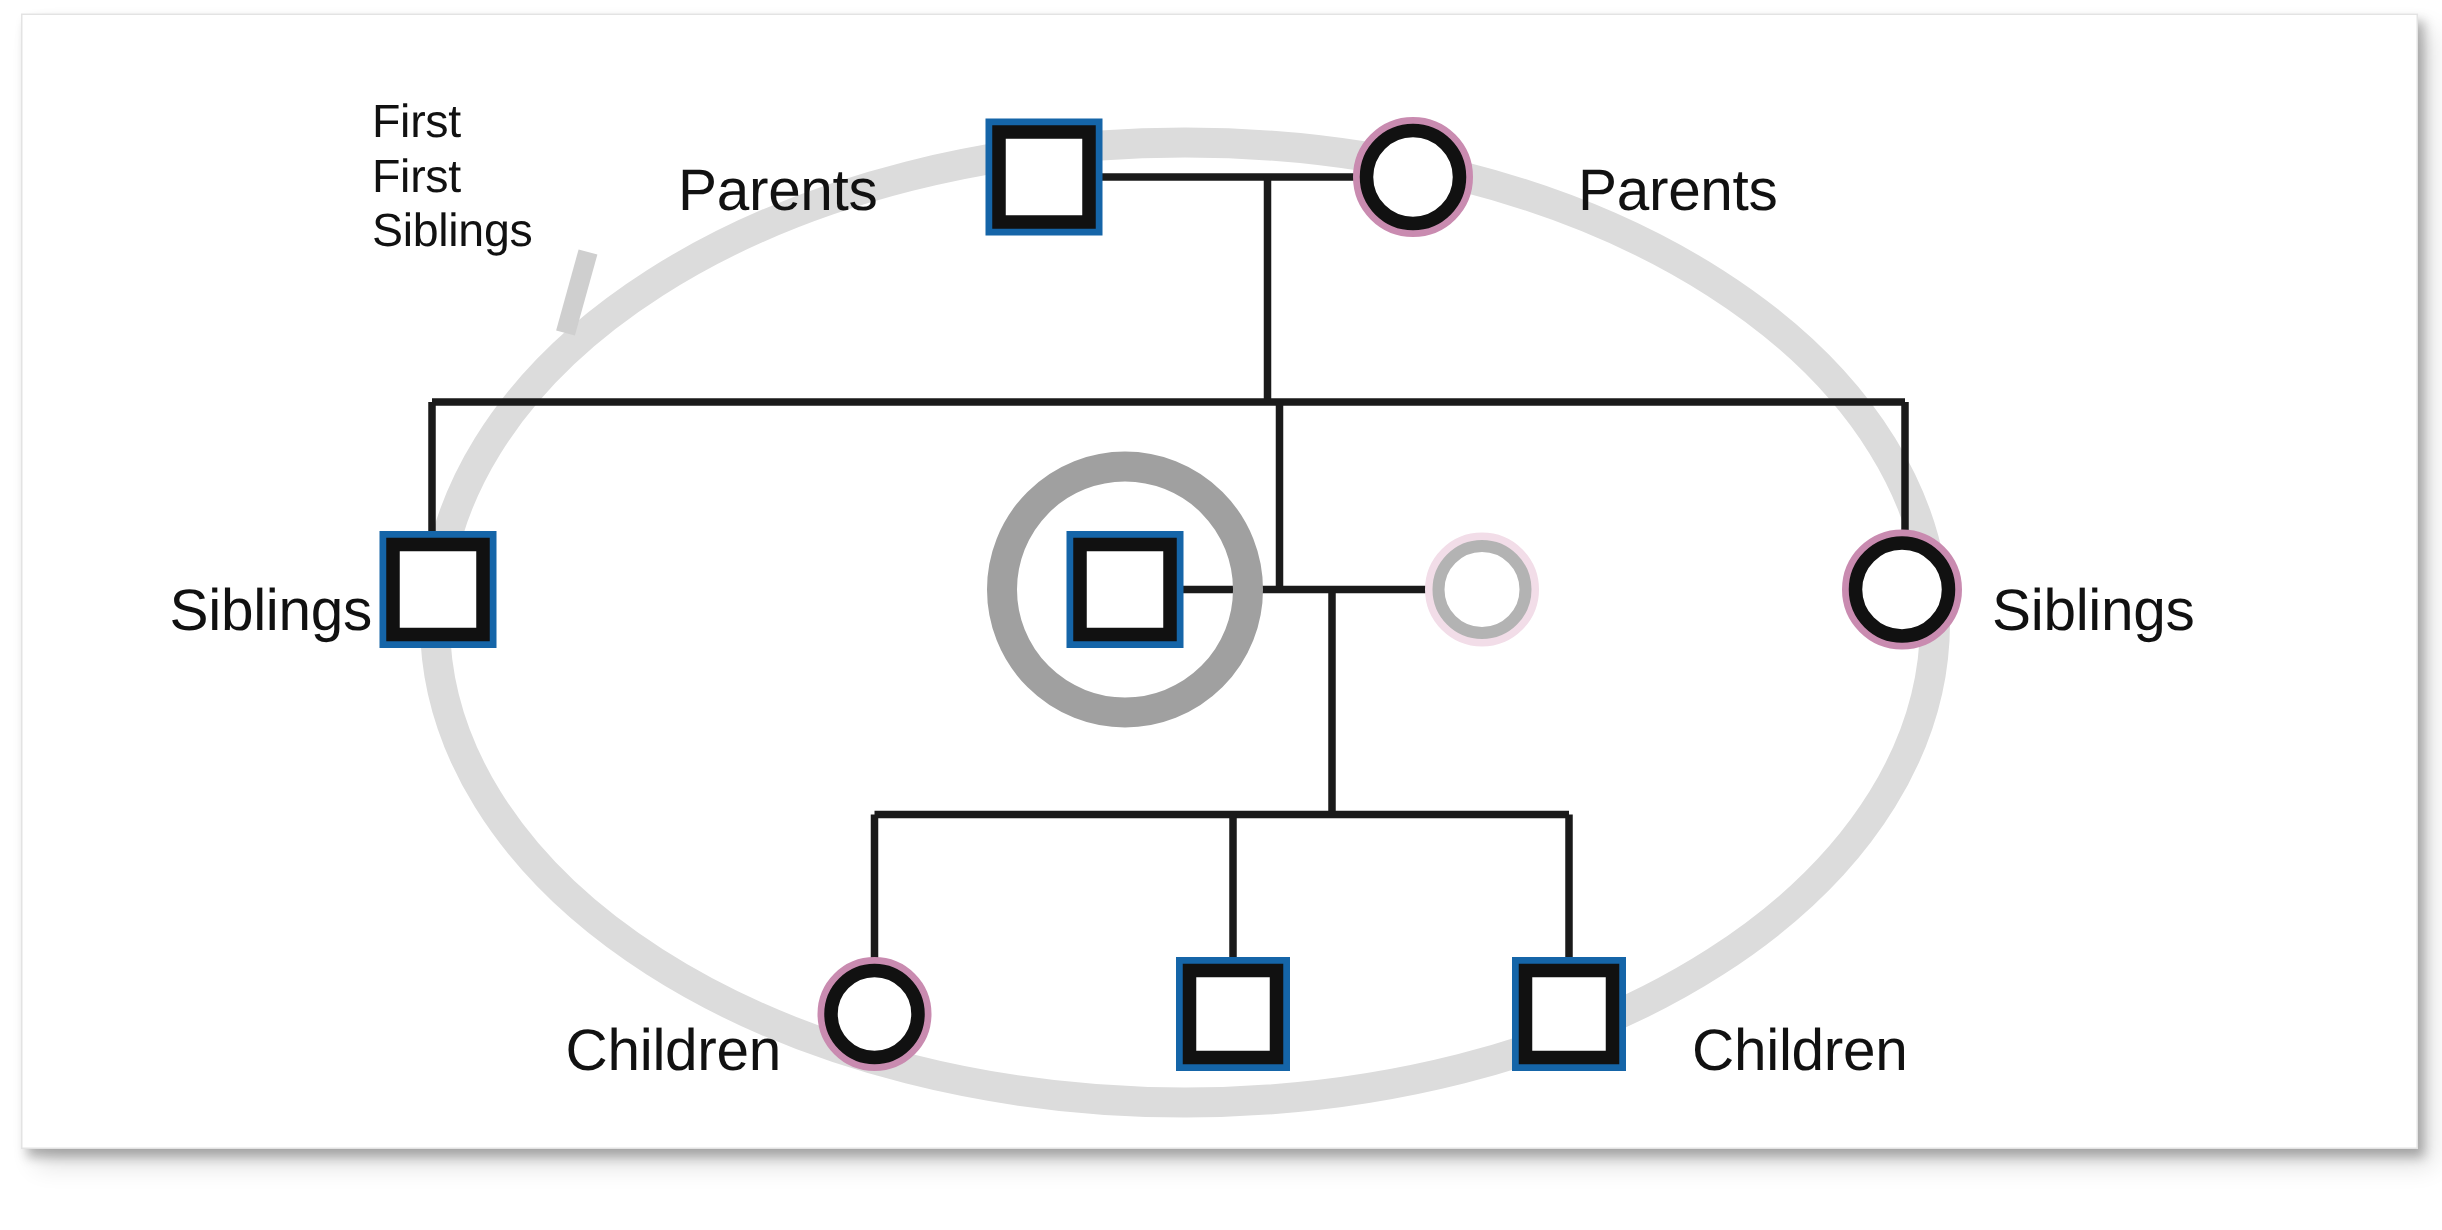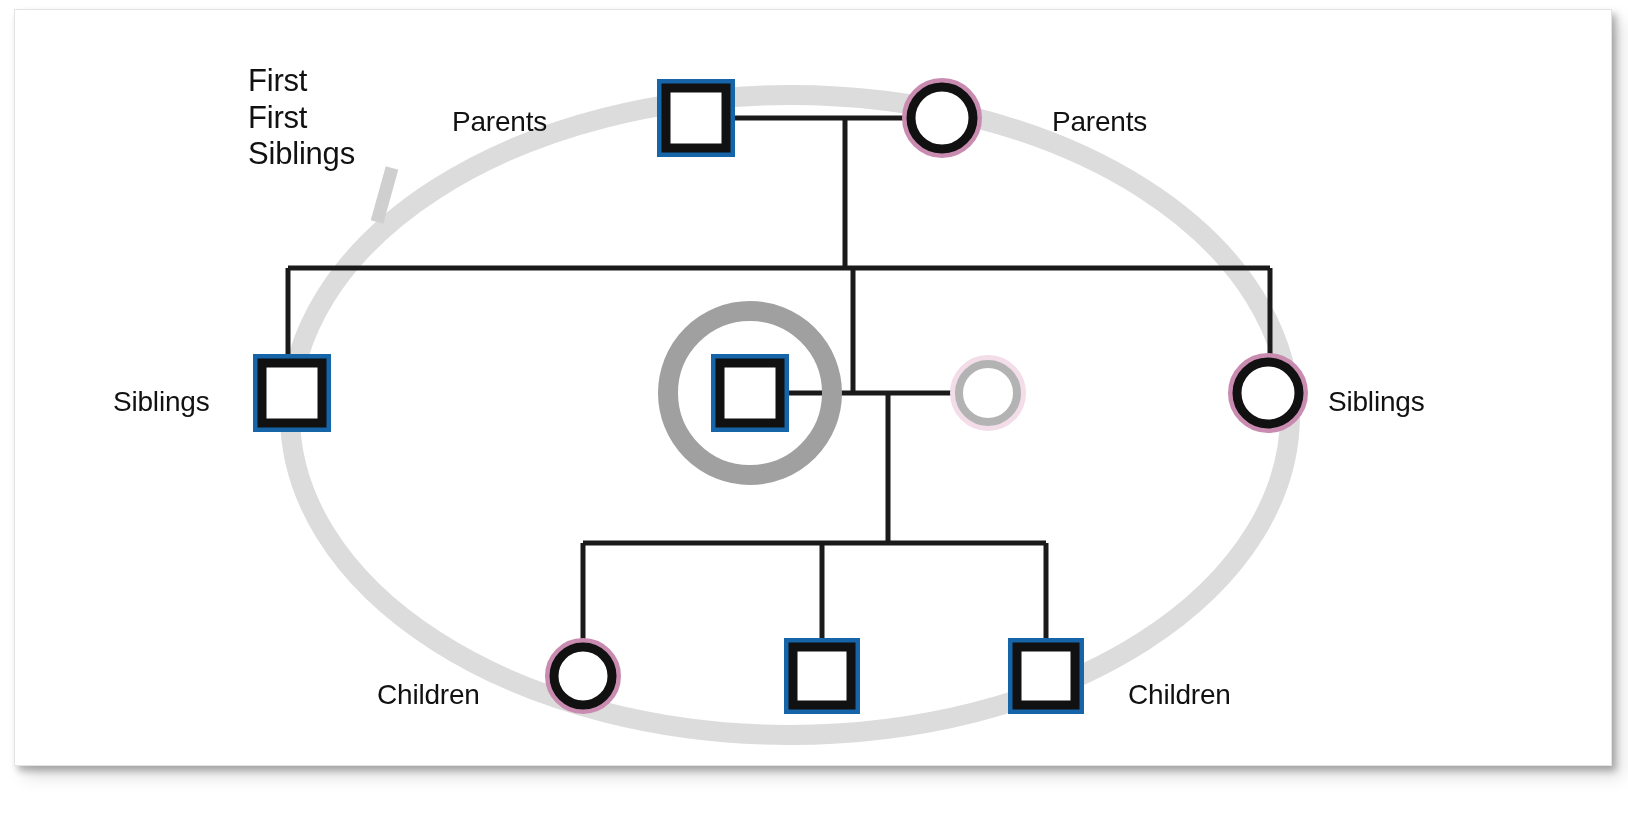--- a/index.html
+++ b/index.html
@@ -36,21 +36,21 @@
     display: block;
   }
   .lbl {
     position: absolute;
     font-family: "Liberation Sans", sans-serif;
     color: #111111;
     white-space: pre;
     line-height: 1.18;
     letter-spacing: -0.2px;
   }
-  .lbl-big   { font-size: 28px; }
+  .lbl-big   { font-size: 39px; }
   .lbl-multi { font-size: 31px; }
 </style>
 </head>
 <body>
 
 <div id="stage">
 
   <div id="card"></div>
 
   <svg id="canvas" viewBox="0 0 1628 820" xmlns="http://www.w3.org/2000/svg">

